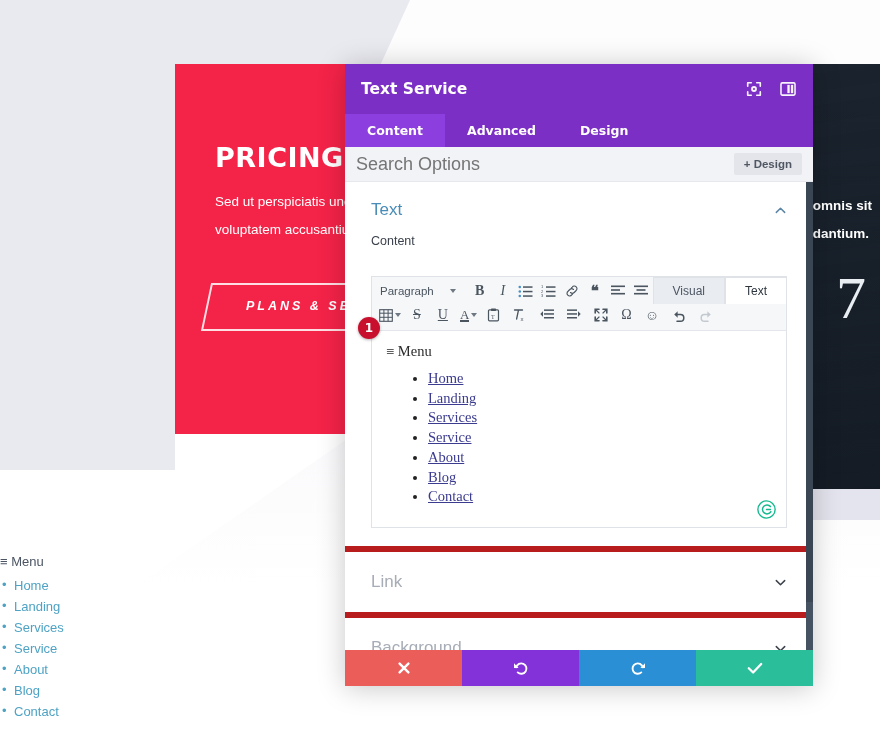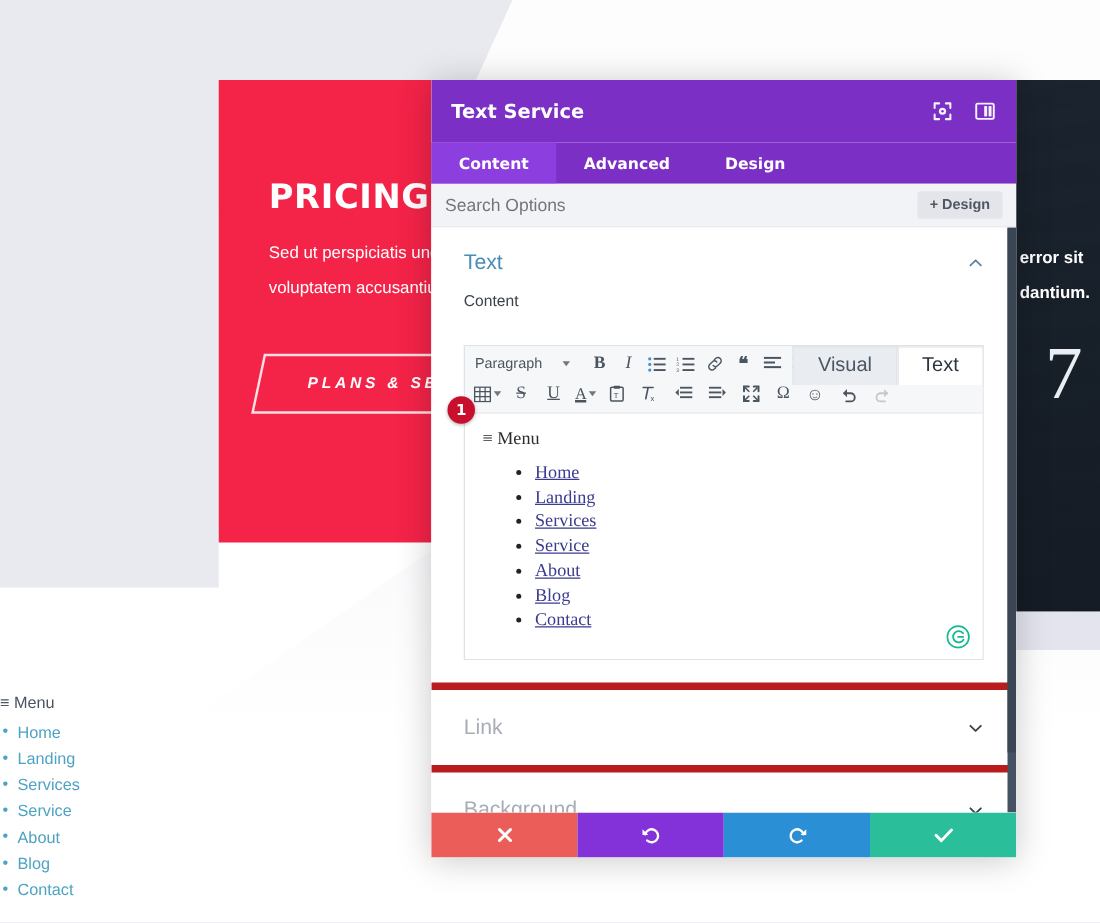--- a/index.html
+++ b/index.html
@@ -119,21 +119,21 @@
     font-family: "DejaVu Sans", sans-serif;
   }
   .tab.active { background: #8d3ede; }
 
   .search-row {
     height: 35px; background: #f2f3f6; display: flex; align-items: center;
     padding: 0 11px; flex: none; border-bottom: 1px solid #e7e8ed;
   }
   .search-input {
     flex: 1; border: none; background: transparent; outline: none;
-    font-size: 14px; color: #9aa0ac; font-family: "Liberation Sans", sans-serif;
+    font-size: 18px; color: #9aa0ac; font-family: "Liberation Sans", sans-serif;
   }
   .filter-btn {
     background: #e3e5ea; color: #505762; border: none;
     font-size: 11.5px; font-weight: 700; padding: 5px 10px;
     border-radius: 2px; cursor: pointer; white-space: nowrap;
     font-family: "Liberation Sans", sans-serif;
   }
 
   .modal-body {
     flex: 1; overflow: hidden; position: relative; background: #fff;
@@ -161,21 +161,21 @@
   .add-media {
     background: #414b59; color: #fff; border: none;
     font-size: 11px; font-weight: 700; letter-spacing: .4px;
     padding: 8px 13px; border-radius: 2px; cursor: pointer;
     font-family: "DejaVu Sans", sans-serif;
   }
   .editor-toptabs {
     position: absolute; right: 26px; top: 1px; display: flex; align-items: flex-end;
   }
   .ed-tab {
-    padding: 6px 19px; font-size: 16px; color: #4d5663;
+    padding: 6px 19px; font-size: 12px; color: #4d5663;
     border: 1px solid #dfe2e6; border-bottom: none; cursor: pointer;
     background: #e9edf2;
   }
   .ed-tab.active { background: #fff; color: #2e3640; }
 
   .tinymce {
     margin-top: 22px; border: 1px solid #dfe2e6; background: #fff;
   }
   .tmce-toolbar {
     background: #f6f7f8; border-bottom: 1px solid #e3e6ea;
@@ -248,21 +248,21 @@
   <div class="bg-layer">
     <div class="bg-white-diag"></div>
     <div class="bg-white-block"></div>
     <div class="bg-lower-white"></div>
     <div class="bg-lower-diag"></div>
     <div class="bg-lower-grey"></div>
 
     <div class="hero-dark"></div>
     <div class="hero-dark-txt">
 
-      <div>error sit</div>
+      <div>omnis sit</div>
       <div>dantium.</div>
     </div>
     <div class="hero-dark-seven">7</div>
 
     <div class="hero-red"></div>
     <div class="hero-title">PRICING &amp; PLANS</div>
     <div class="hero-para">
       <div>Sed ut perspiciatis unde omnis iste natus error sit</div>
       <div>voluptatem accusantium doloremque laudantium.</div>
     </div>

